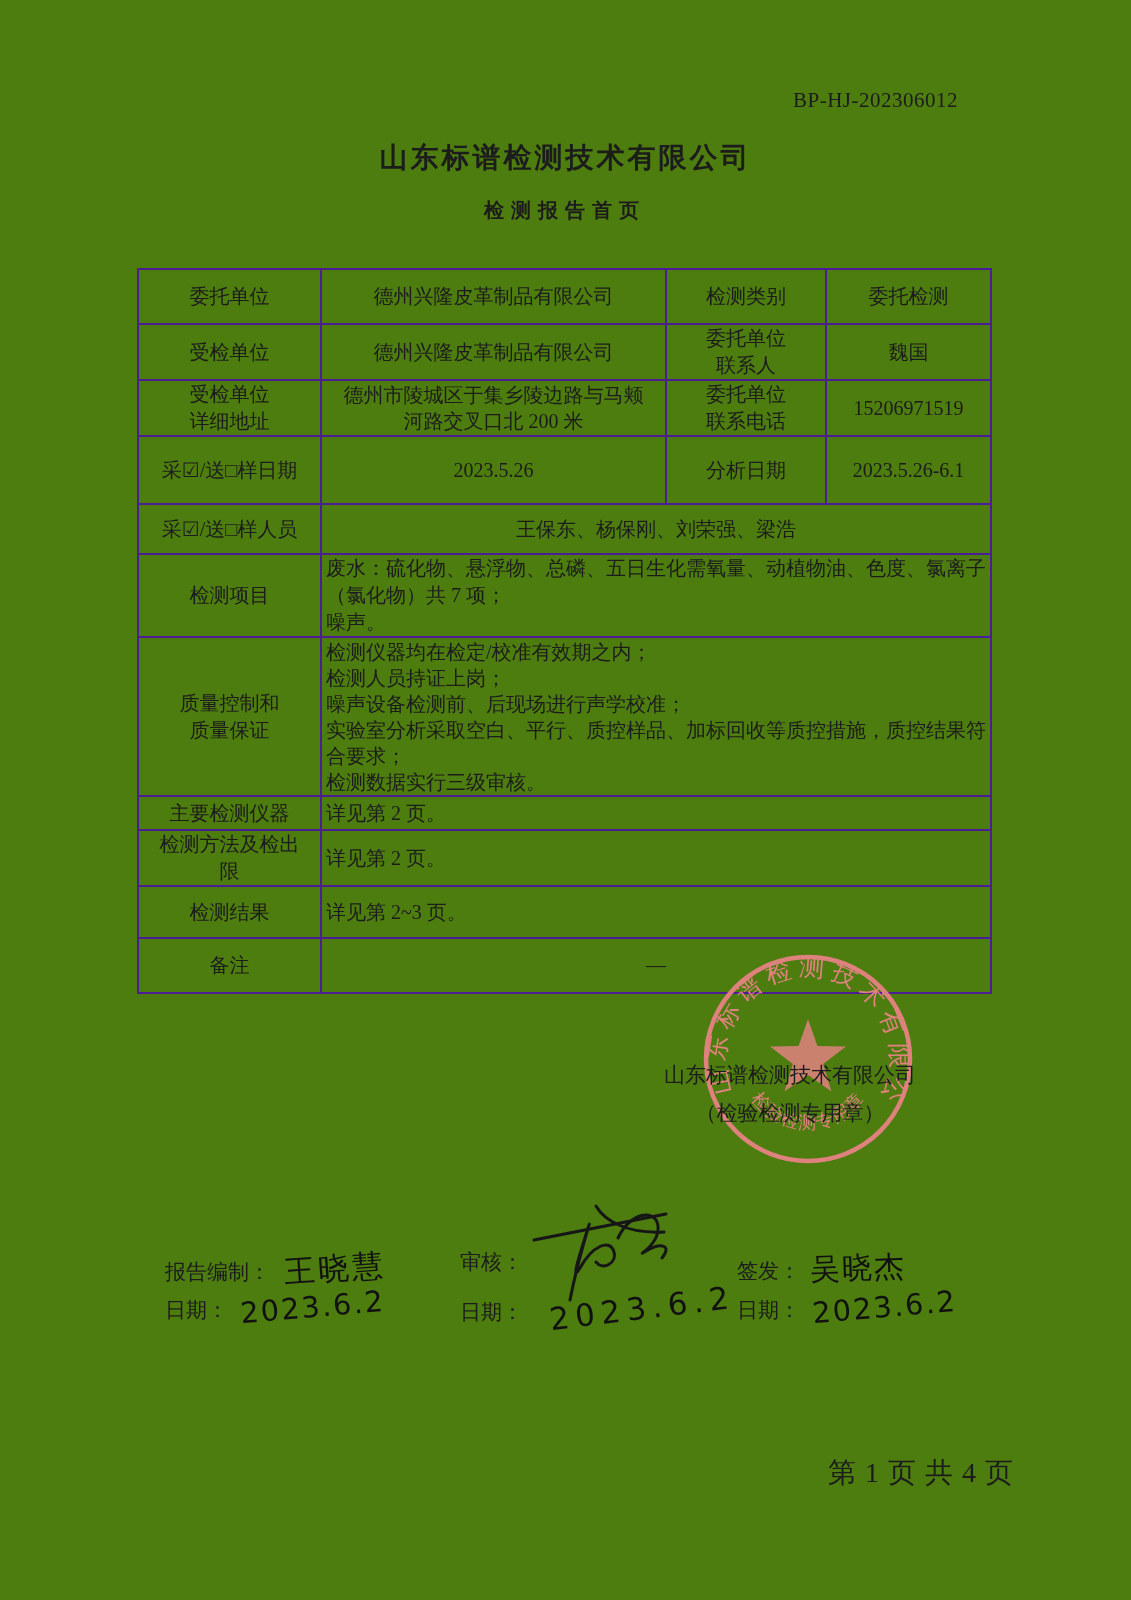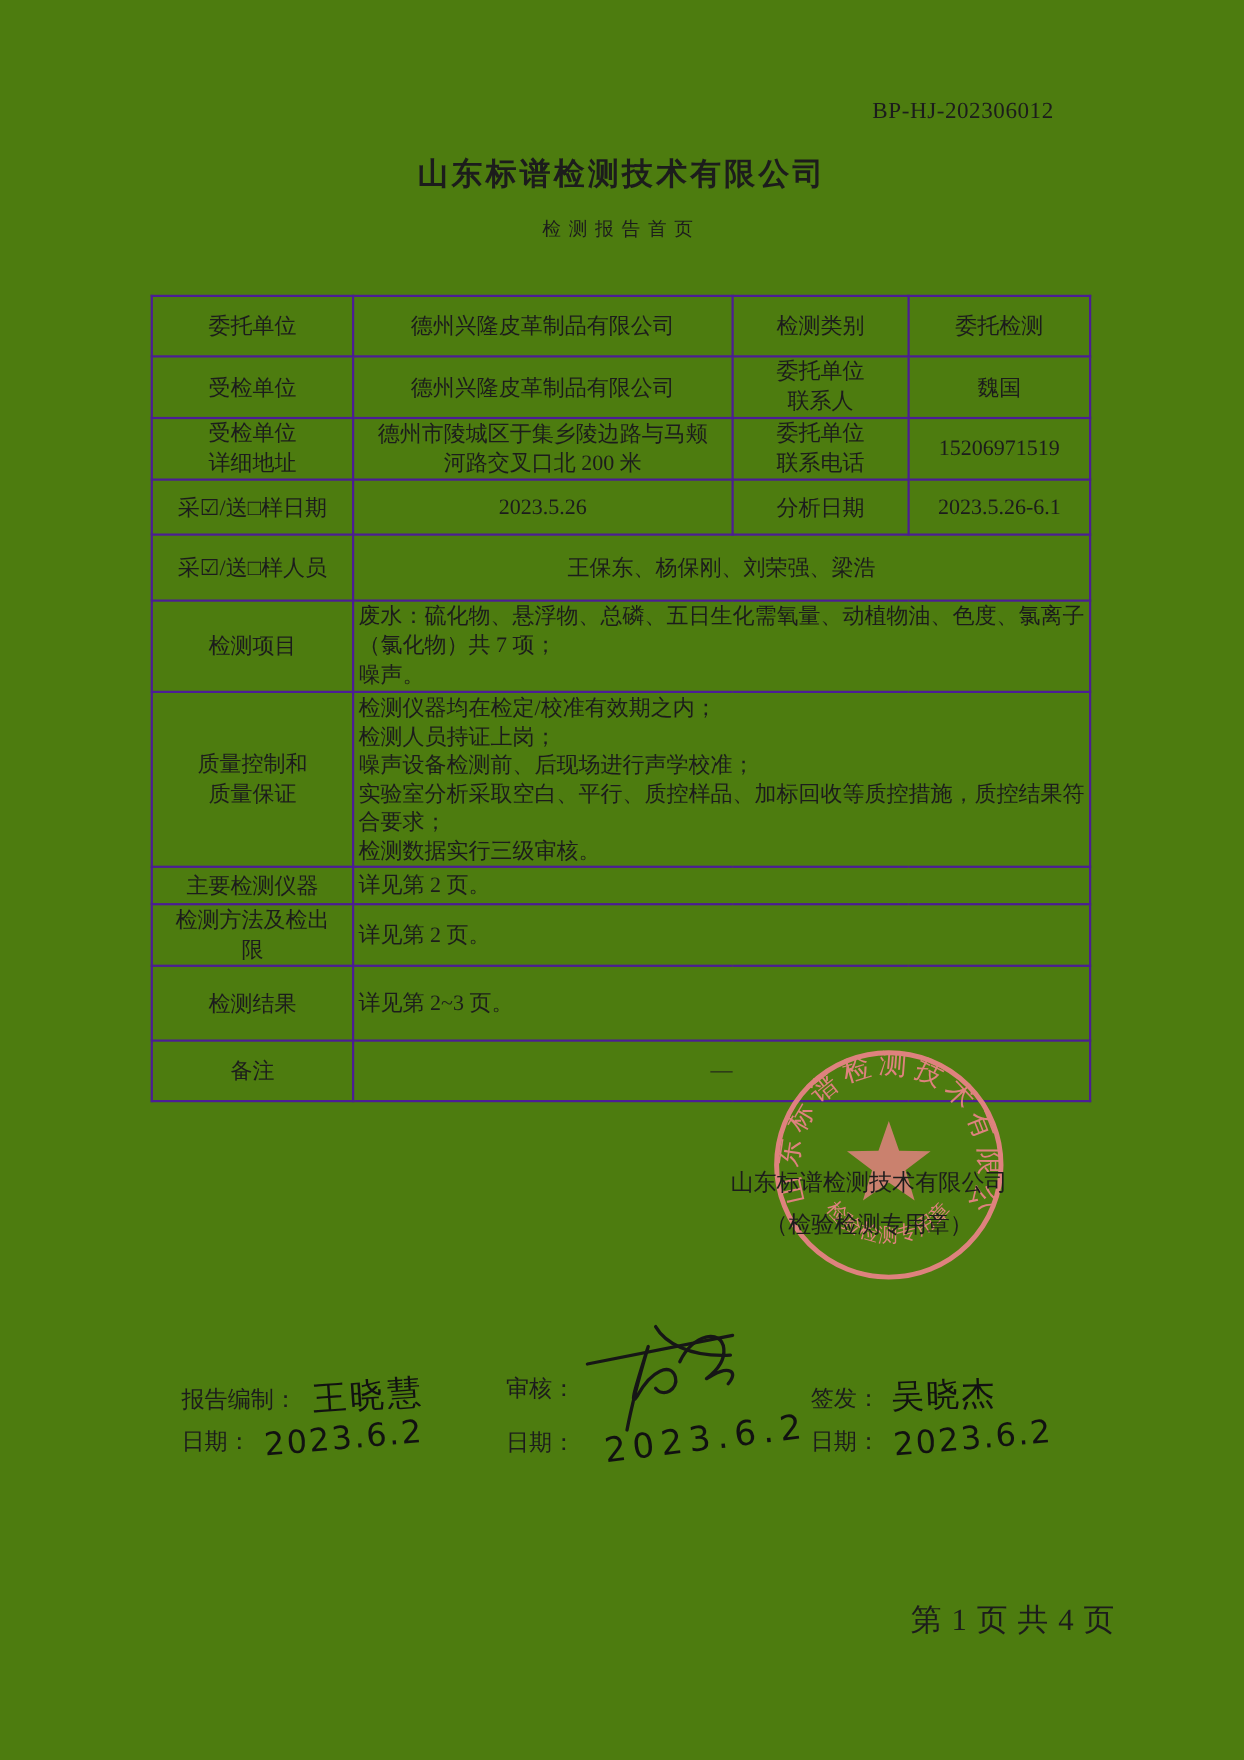--- a/index.html
+++ b/index.html
@@ -5,21 +5,21 @@
   html,body { margin:0; padding:0; background:#e8e8e8; }
   .page {
     position:relative; width:1131px; height:1600px; margin:0 auto;
     background:#4d7c0f; overflow:hidden;
     font-family:"Liberation Serif","DejaVu Serif",serif; color:#1c1c1c;
   }
   .doc-number { position:absolute; top:88px; left:793px; font-size:21px; letter-spacing:0.5px; }
   .title { position:absolute; top:139px; left:0; right:0; text-align:center;
            font-size:28px; font-weight:bold; letter-spacing:3px; }
   .subtitle { position:absolute; top:197px; left:0; right:1px; text-align:center;
-              font-size:17px; font-weight:normal; letter-spacing:7px; }
+              font-size:20px; font-weight:bold; letter-spacing:7px; }
   table.report { position:absolute; left:137px; top:268px; width:853px;
                  border-collapse:collapse; table-layout:fixed; font-size:20px; z-index:1; }
   table.report td { border:2px solid #4c1d95; padding:0 4px; vertical-align:middle;margin-left:16px; }
   td.lbl { text-align:center; }
   td.vc  { text-align:center; }
   td.vl  { text-align:left; padding:4px 12px; line-height:26px; }
   td.top { vertical-align:top; }
   .block { display:block; line-height:27px; }
   .qc-line { line-height:26px; }
   .conclusion-cell { position:relative; vertical-align:top; }
@@ -75,27 +75,27 @@
         <span class="block">受检单位</span>
         <span class="block">详细地址</span>
       </td>
       <td class="vc" style="line-height:26px;padding:0 14px">德州市陵城区于集乡陵边路与马颊河路交叉口北 200 米</td>
       <td class="lbl">
         <span class="block">委托单位</span>
         <span class="block">联系电话</span>
       </td>
       <td class="vc">15206971519</td>
     </tr>
-    <tr style="height:50px">
+    <tr style="height:68px">
       <td class="lbl">采☑/送□样日期</td>
       <td class="vc">2023.5.26</td>
       <td class="lbl">分析日期</td>
       <td class="vc">2023.5.26-6.1</td>
     </tr>
-    <tr style="height:60px">
+    <tr style="height:50px">
       <td class="lbl">采☑/送□样人员</td>
       <td class="vc" colspan="3">王保东、杨保刚、刘荣强、梁浩</td>
     </tr>
     <tr style="height:83px">
       <td class="lbl">检测项目</td>
       <td class="vl top" colspan="3">
         <span class="block">废水：硫化物、悬浮物、总磷、五日生化需氧量、动植物油、色度、氯离子（氯化物）共 7 项；</span>
         <span class="block">噪声。</span>
       </td>
     </tr>
@@ -113,21 +113,21 @@
       </td>
     </tr>
     <tr style="height:34px">
       <td class="lbl">主要检测仪器</td>
       <td class="vl" colspan="3">详见第 2 页。</td>
     </tr>
     <tr style="height:56px">
       <td class="lbl" style="padding:0 18px">检测方法及检出限</td>
       <td class="vl" colspan="3">详见第 2 页。</td>
     </tr>
-    <tr style="height:68px">
+    <tr style="height:52px">
       <td class="lbl">检测结果</td>
       <td class="vl" colspan="3">详见第 2~3 页。</td>
     </tr>
     <tr style="height:55px">
       <td class="lbl">备注</td>
       <td class="vc" colspan="3">—</td>
     </tr>
   </tbody>
     </table>
 

